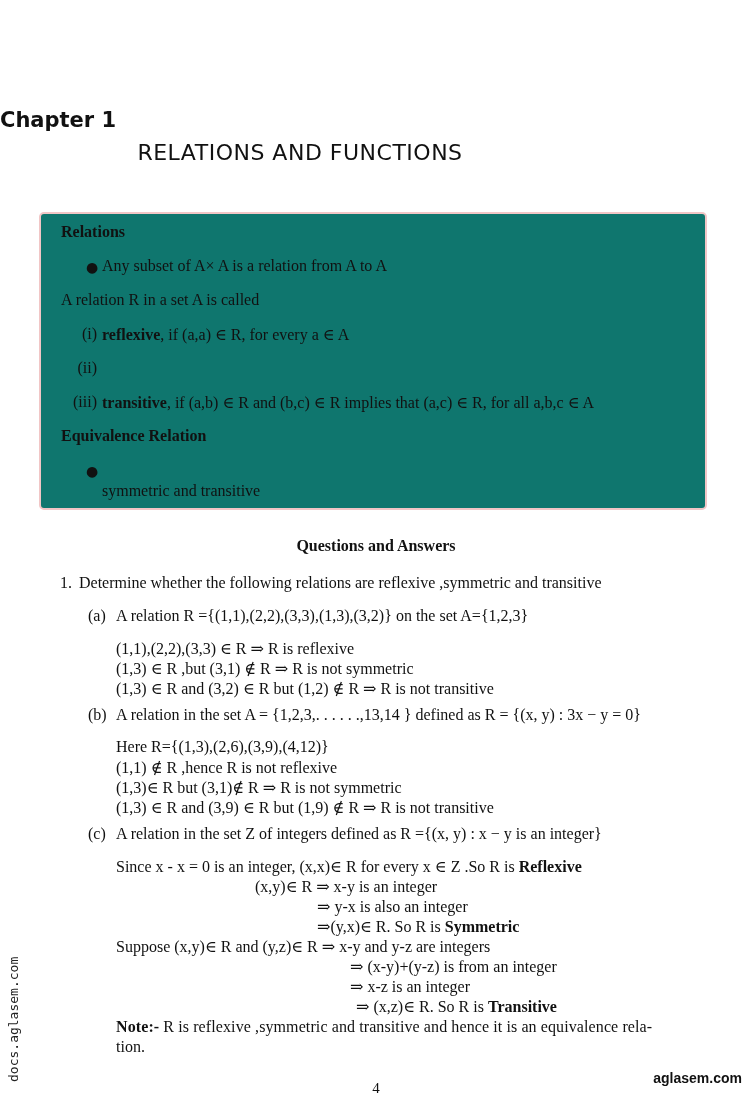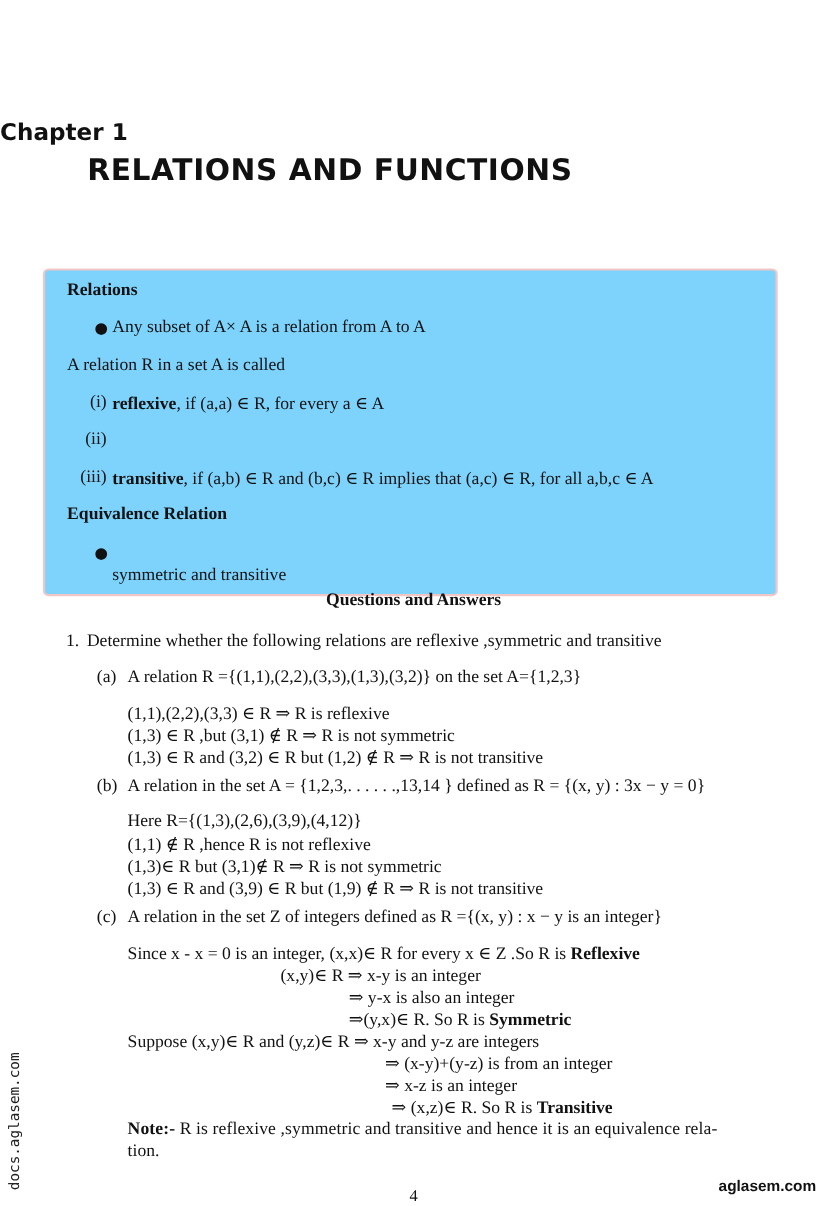--- a/index.html
+++ b/index.html
@@ -7,21 +7,21 @@
     width: 752px; height: 1096px; position: relative; overflow: hidden;
     font-family: "DejaVu Serif", "Liberation Serif", serif;
     color: #111;
   }
   .chapter-label {
     position: absolute; top: 108px; left: 0; width: 752px; 
     font-family: "DejaVu Sans", "Liberation Sans", sans-serif; font-weight: bold; font-size: 21px;
   }
   .chapter-title {
     position: absolute; top: 140px; left: 0; width: 600px; text-align: center;
-    font-family: "DejaVu Sans", "Liberation Sans", sans-serif; font-weight: bold; font-size: 27px;
+    font-family: "DejaVu Sans", "Liberation Sans", sans-serif; font-weight: normal; font-size: 22px;
     letter-spacing: 0.5px;
   }
   .box {
     position: absolute; left: 39px; top: 212px; width: 668px; height: 298px;
     background: #fdf2f2; border: 2px solid #f1c6c6; border-radius: 5px; box-sizing: border-box;
   }
   .line { position: absolute; font-family: "Liberation Serif", "DejaVu Serif", serif; font-size: 16px; white-space: nowrap; }
   .b { font-weight: bold; }
   .bullet { position: absolute; font-size: 14px; }
   .num { position: absolute; text-align: right; width: 36px; font-family: "Liberation Serif", serif; font-size: 16px; }
@@ -36,21 +36,21 @@
     font-family: "Liberation Sans", "DejaVu Sans", sans-serif; font-weight: bold; font-size: 14px; color: #111;
   }
   .page-num { position: absolute; top: 1080px; left: 0; width: 752px; text-align: center; font-family: "Liberation Serif", serif; font-size: 15px; }
 </style>
 </head>
 <body>
 
 <div class="chapter-label">Chapter 1</div>
 <div class="chapter-title">RELATIONS AND FUNCTIONS</div>
 
-<div class="box" style="background: #7dd3fc; border-color: rgb(241, 198, 198); margin-top: 32px;">
+<div class="box" style="background: #0f766e; border-color: rgb(241, 198, 198);">
   <div class="line b" style="left:20px; top:9px;">Relations</div>
   <span class="bullet" style="left:45px; top:45px;">●</span>
   <div class="line" style="left:61px; top:43px;">Any subset of A× A is a relation from A to A</div>
   <div class="line" style="left:20px; top:77px;">A relation R in a set A is called</div>
 
   <div class="num" style="left:20px; top:111px;">(i)</div>
   <div class="line" style="left:61px; top:111px;"><span class="b">reflexive</span><span>, if (a,a) ∈ R, for every a ∈ A</span></div>
 
   <div class="num" style="left:20px; top:145px;">(ii)</div>
 

